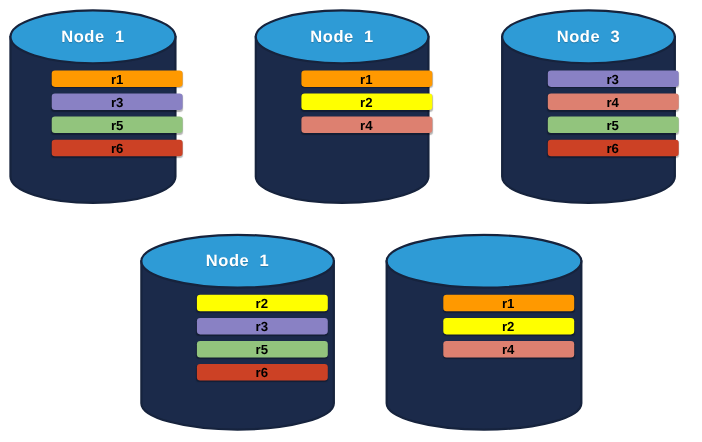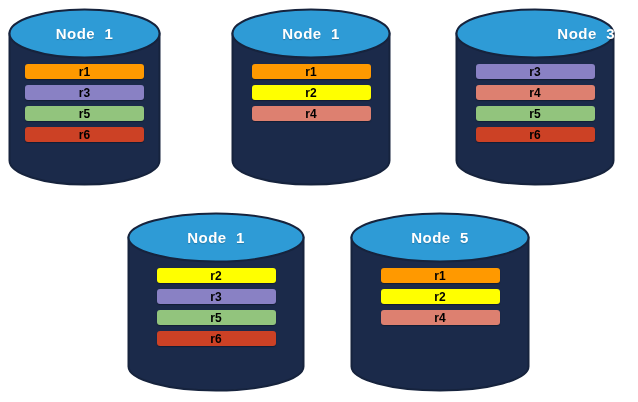--- a/index.html
+++ b/index.html
@@ -42,20 +42,21 @@
     white-space: pre;
     text-shadow: 0 1px 1px rgba(0,0,0,0.22);
     pointer-events: none;
   }
   .replica-stack {
     position: absolute;
     left: 0;
     width: 100%;
     display: flex;
     flex-direction: column;
+    padding-left: 22px;
   }
   .replica-bar {
     height: 15px;
     border-radius: 3px;
     margin: 0 auto 6px auto;
     display: flex;
     align-items: center;
     justify-content: center;
     color: #000000;
     font-weight: bold;
@@ -106,21 +107,21 @@
         <div class="replica-bar" style="background: rgb(221, 128, 112); width: 119px;">
           <span>r4</span>
         </div>
       </div>
     </div>
     <div class="node" style="left: 455px; top: 8px; width: 160px; height: 178px;">
       <svg class="cyl-svg" viewBox="0 0 160 178" preserveAspectRatio="none">
         <path d="M 1.5 25.5 L 1.5 152.5 A 78.5 24 0 0 0 158.5 152.5 L 158.5 25.5 Z" fill="#1B2A4A" stroke="#16233D" stroke-width="2"></path>
         <ellipse cx="80" cy="25.5" rx="78.5" ry="24" fill="#2E9BD6" stroke="#16233D" stroke-width="2"></ellipse>
       </svg>
-      <div class="node-title" style="top: 16.5px; text-align: right;">Node  3</div>
+      <div class="node-title" style="top: 16.5px;">Node  3</div>
       <div class="replica-stack" style="top: 56px;">
         <div class="replica-bar" style="background: rgb(137, 129, 196); width: 119px;">
           <span>r3</span>
         </div>
         <div class="replica-bar" style="background: rgb(221, 128, 112); width: 119px;">
           <span>r4</span>
         </div>
         <div class="replica-bar" style="background: rgb(146, 196, 125); width: 119px;">
           <span>r5</span>
         </div>
@@ -148,21 +149,20 @@
         <div class="replica-bar" style="background: rgb(204, 65, 37); width: 119px;">
           <span>r6</span>
         </div>
       </div>
     </div>
     <div class="node" style="left: 350px; top: 212px; width: 180px; height: 180px;">
       <svg class="cyl-svg" viewBox="0 0 180 180" preserveAspectRatio="none">
         <path d="M 1.5 25.5 L 1.5 154.5 A 88.5 24 0 0 0 178.5 154.5 L 178.5 25.5 Z" fill="#1B2A4A" stroke="#16233D" stroke-width="2"></path>
         <ellipse cx="90" cy="25.5" rx="88.5" ry="24" fill="#2E9BD6" stroke="#16233D" stroke-width="2"></ellipse>
       </svg>
-      <div class="node-title" style="top: 16.5px;">Node  5</div>
       <div class="replica-stack" style="top: 56px;">
         <div class="replica-bar" style="background: rgb(255, 153, 0); width: 119px;">
           <span>r1</span>
         </div>
         <div class="replica-bar" style="background: rgb(255, 255, 0); width: 119px;">
           <span>r2</span>
         </div>
         <div class="replica-bar" style="background: rgb(221, 128, 112); width: 119px;">
           <span>r4</span>
         </div>

